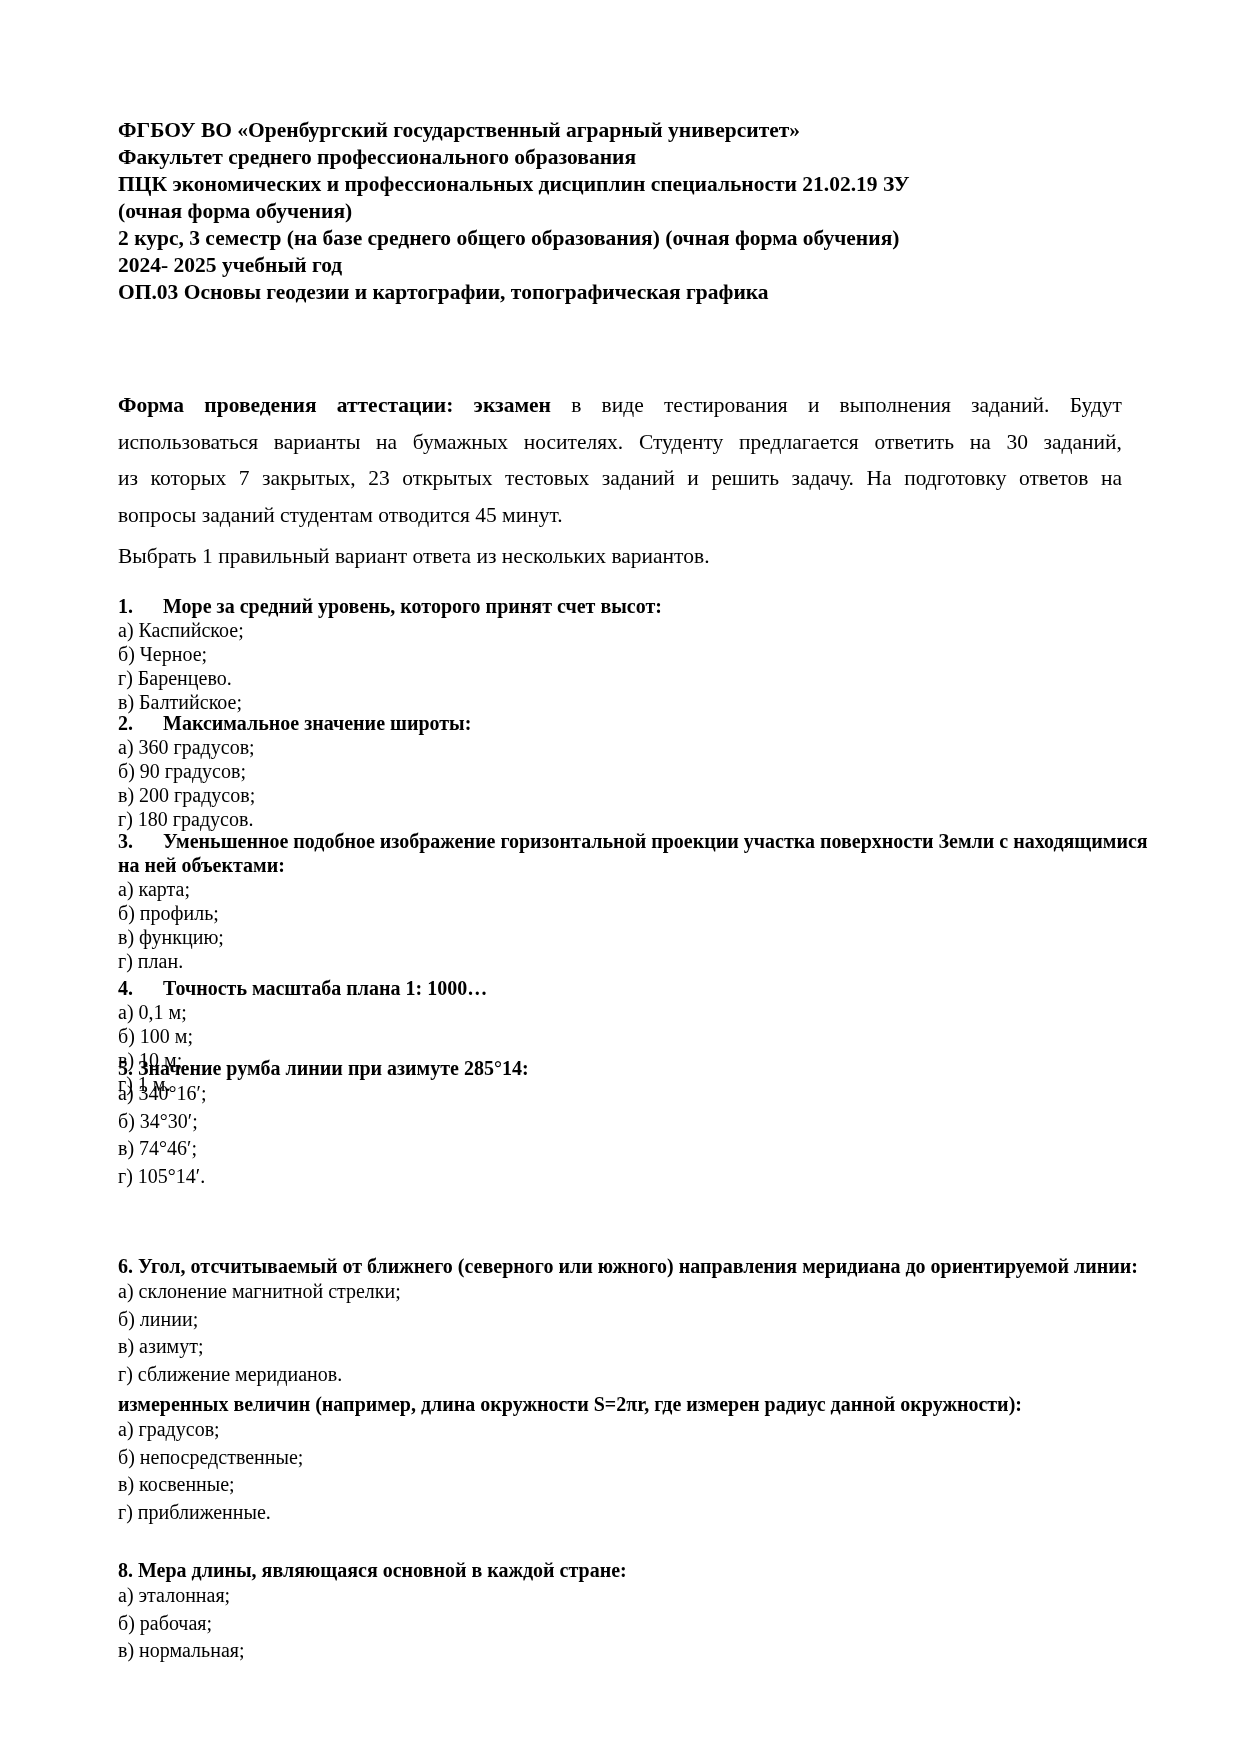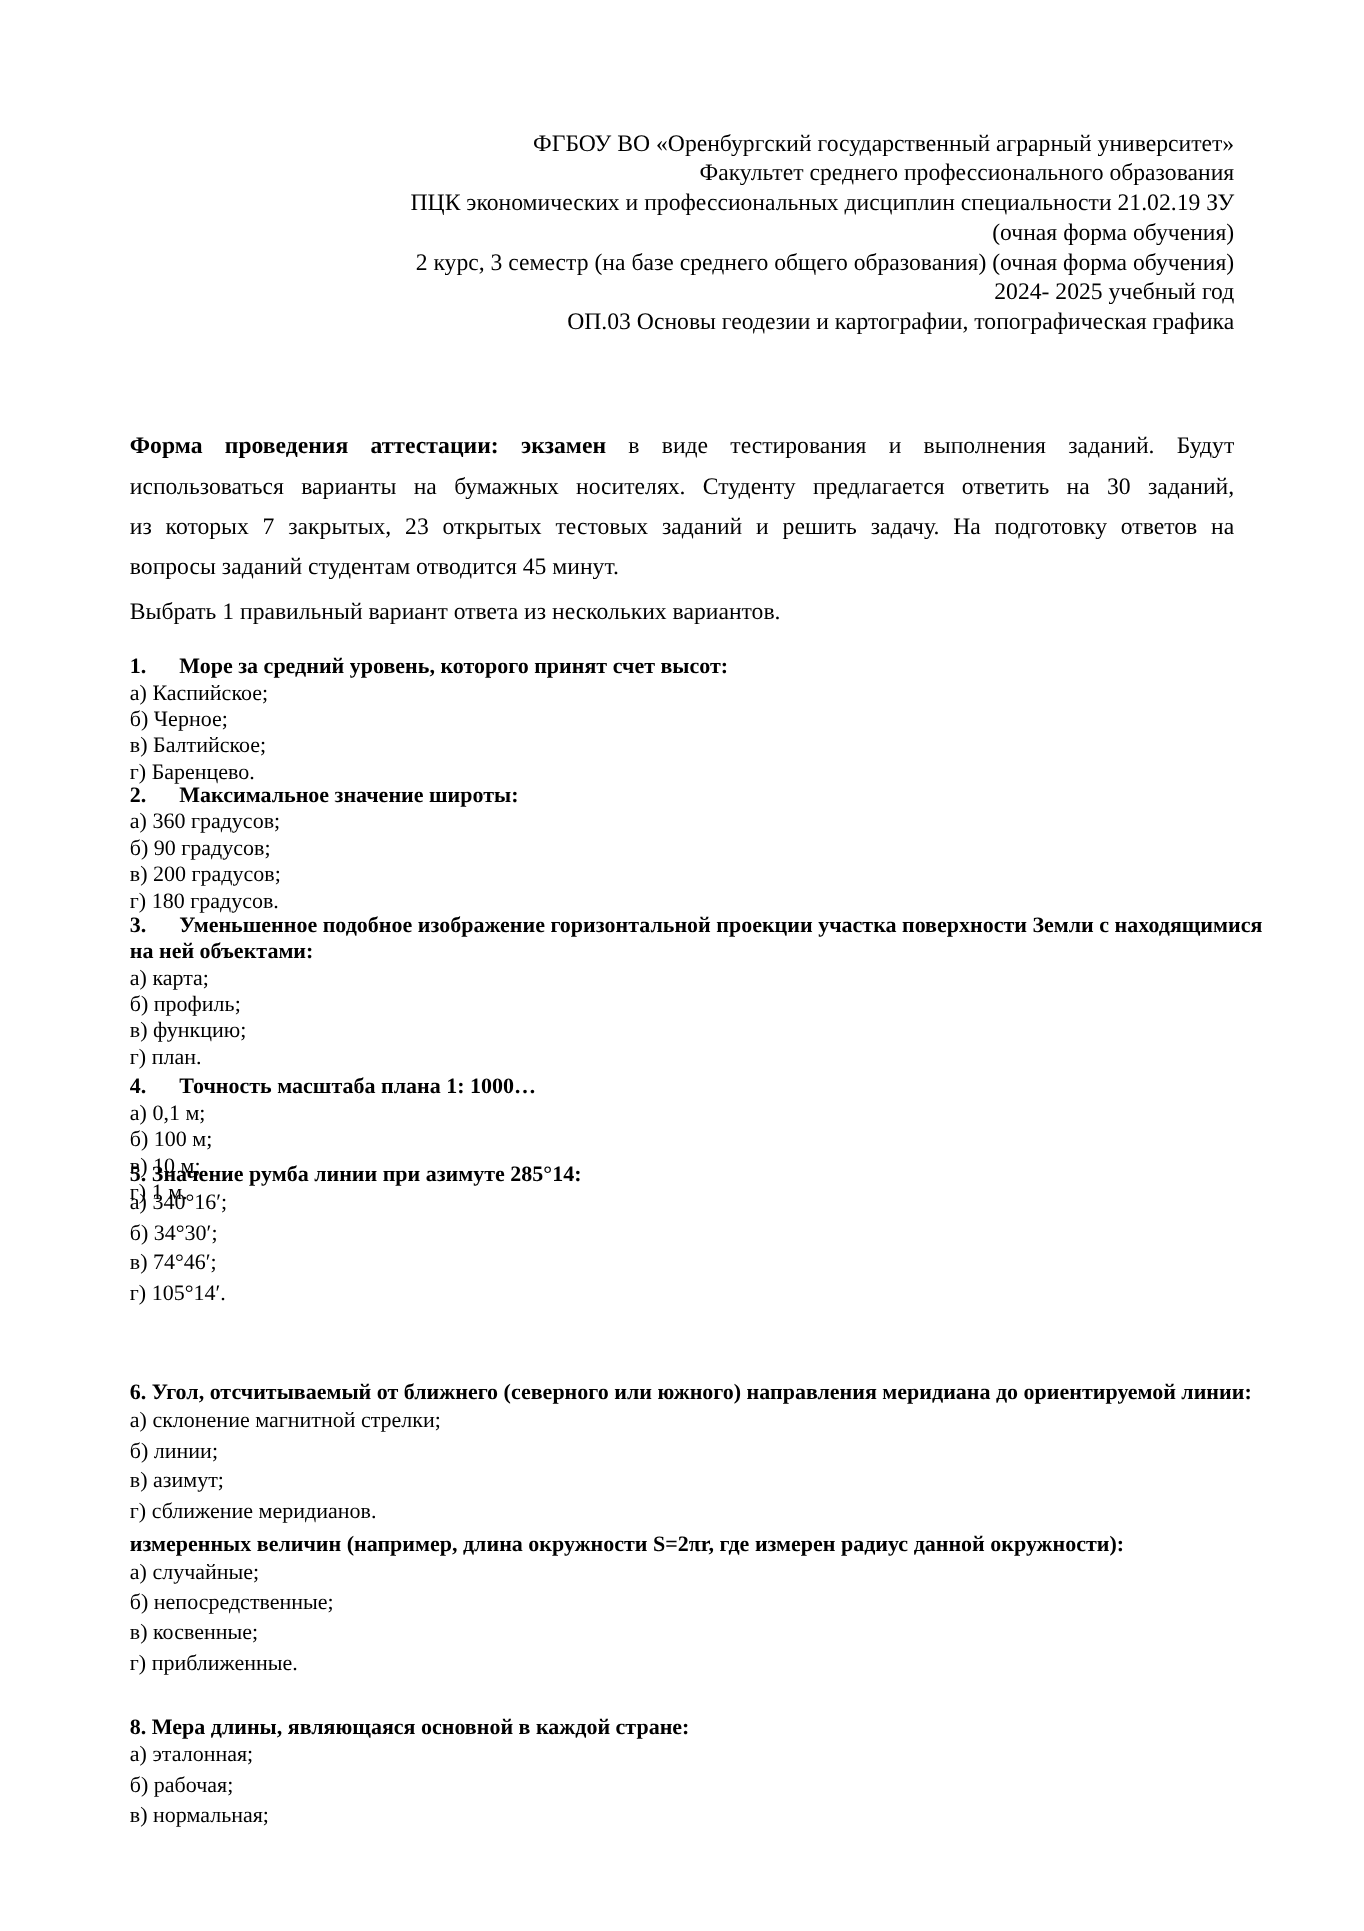--- a/index.html
+++ b/index.html
@@ -1,19 +1,19 @@
 <!DOCTYPE html>
 <html><head>
 <meta charset="utf-8">
 <style>
   html, body { margin: 0; padding: 0; background: #ffffff; }
   body { width: 1240px; height: 1755px; position: relative; overflow: hidden; color: #000; font-family: "Liberation Serif", "DejaVu Serif", serif; }
   .page { position: absolute; left: 0; top: 0; width: 1240px; height: 1755px; background: #fff; }
 
-  .header { position: absolute; left: 118px; width: 1004px; top: 117px; text-align: right; font-weight: normal; font-size: 21.5px; line-height: 27px; }
+  .header { position: absolute; left: 118px; width: 1004px; top: 117px; text-align: left; font-weight: bold; font-size: 21.5px; line-height: 27px; }
   .header div { white-space: nowrap; }
 
   .intro { position: absolute; left: 118px; width: 1004px; top: 387px; font-size: 21.5px; line-height: 36.5px; text-align: justify; }
   .intro .line { display: block; text-align: justify; text-align-last: justify; white-space: nowrap; }
   .intro .line.last { text-align-last: left; }
   .intro b { font-weight: bold; }
 
   .instruction { position: absolute; left: 118px; width: 1004px; top: 542px; text-align: left; font-size: 21.5px; line-height: 28px; }
 
   .q { position: absolute; left: 118px; width: 1004px; font-size: 20px; }
@@ -49,22 +49,22 @@
 
   <div class="instruction">Выбрать 1 правильный вариант ответа из нескольких вариантов.</div>
 
   <div id="questions">
       <div class="q" style="top: 594px;">
         <div class="title">
           <span class="tl last"><span class="num">1.</span><span>Море за средний уровень, которого принят счет высот:</span></span>
         </div>
         <div class="opt">а) Каспийское;</div>
         <div class="opt">б) Черное;</div>
+        <div class="opt">г) Баренцево.</div>
         <div class="opt">в) Балтийское;</div>
-        <div class="opt">г) Баренцево.</div>
       </div>
       <div class="q" style="top: 711px;">
         <div class="title">
           <span class="tl last"><span class="num">2.</span><span>Максимальное значение широты:</span></span>
         </div>
         <div class="opt">а) 360 градусов;</div>
         <div class="opt">б) 90 градусов;</div>
         <div class="opt">в) 200 градусов;</div>
         <div class="opt">г) 180 градусов.</div>
       </div>
@@ -102,21 +102,21 @@
         </div>
         <div class="opt">а) склонение магнитной стрелки;</div>
         <div class="opt">б) линии;</div>
         <div class="opt">в) азимут;</div>
         <div class="opt">г) сближение меридианов.</div>
       </div>
       <div class="q tall" style="top: 1392px;">
         <div class="title inline">
           <span class="tl last"><span>измеренных величин (например, длина окружности S=2πr, где измерен радиус данной окружности):</span></span>
         </div>
-        <div class="opt">а) случайные;</div>
+        <div class="opt">а) градусов;</div>
         <div class="opt">б) непосредственные;</div>
         <div class="opt">в) косвенные;</div>
         <div class="opt">г) приближенные.</div>
       </div>
       <div class="q tall" style="top: 1558px;">
         <div class="title inline">
           <span class="tl last"><span class="num">8.</span><span>Мера длины, являющаяся основной в каждой стране:</span></span>
         </div>
         <div class="opt">а) эталонная;</div>
         <div class="opt">б) рабочая;</div>

